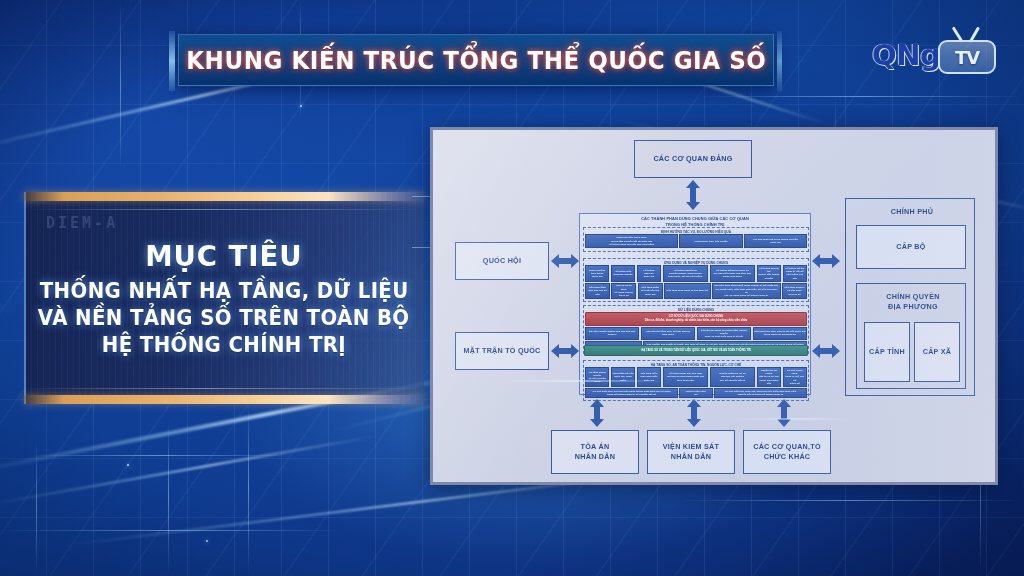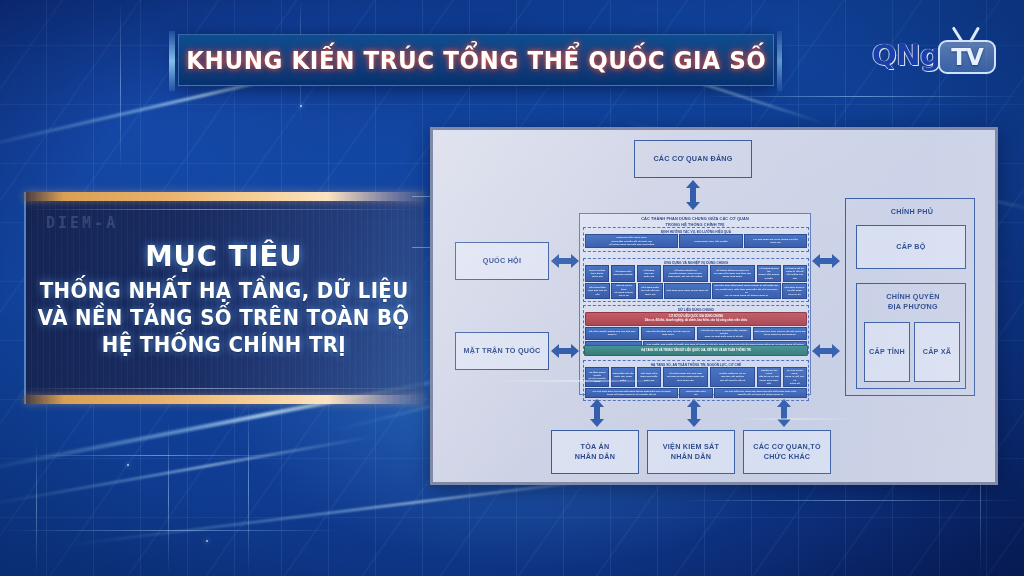--- a/index.html
+++ b/index.html
@@ -92,21 +92,21 @@
     color: #1b3fa8; letter-spacing: -0.5px;
     text-shadow: 0 0 1px #fff, 1px 1px 0 rgba(255,255,255,0.85), -1px 0 0 rgba(255,255,255,0.6);
   }
   .logo-tv {
     position: absolute; left: 66px; top: 12px; width: 58px; height: 34px;
     border: 2.5px solid #cfe2f8; border-radius: 9px;
     background: linear-gradient(180deg, rgba(235,245,255,0.35), rgba(180,215,250,0.25));
     display: flex; align-items: center; justify-content: center;
   }
   .logo-tv span {
-    font-family: "DejaVu Sans", sans-serif; font-size: 23px; font-weight: bold;
+    font-family: "DejaVu Sans", sans-serif; font-size: 18px; font-weight: bold;
     color: #e8f2ff; letter-spacing: -1px; text-shadow: 0 1px 2px rgba(10,40,110,0.7);
   }
   .ant { position: absolute; width: 2.5px; height: 17px; background: #dceaf9; border-radius: 2px; }
   .ant.l { left: 84px; top: -2px; transform: rotate(-32deg); }
   .ant.r { left: 101px; top: -2px; transform: rotate(30deg); }
 
   
   #left-panel {
     position: absolute; left: 24px; top: 192px; width: 400px; height: 212px;
   }

